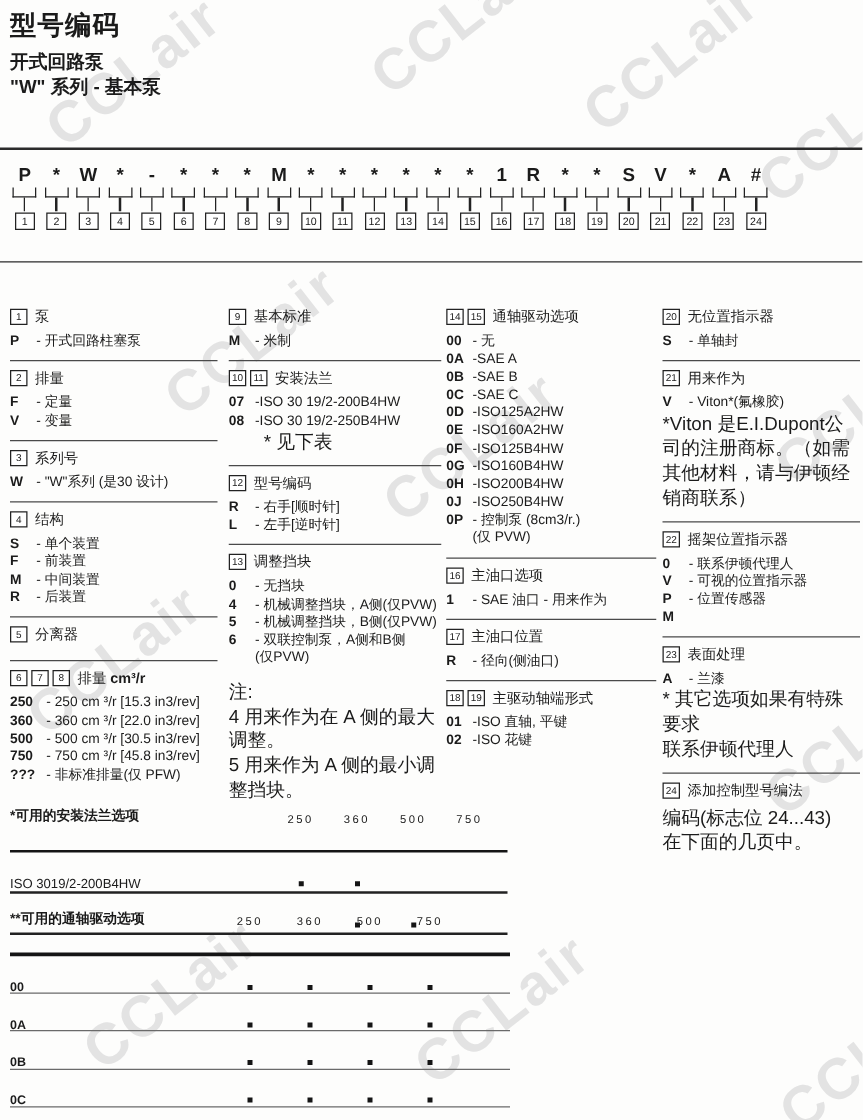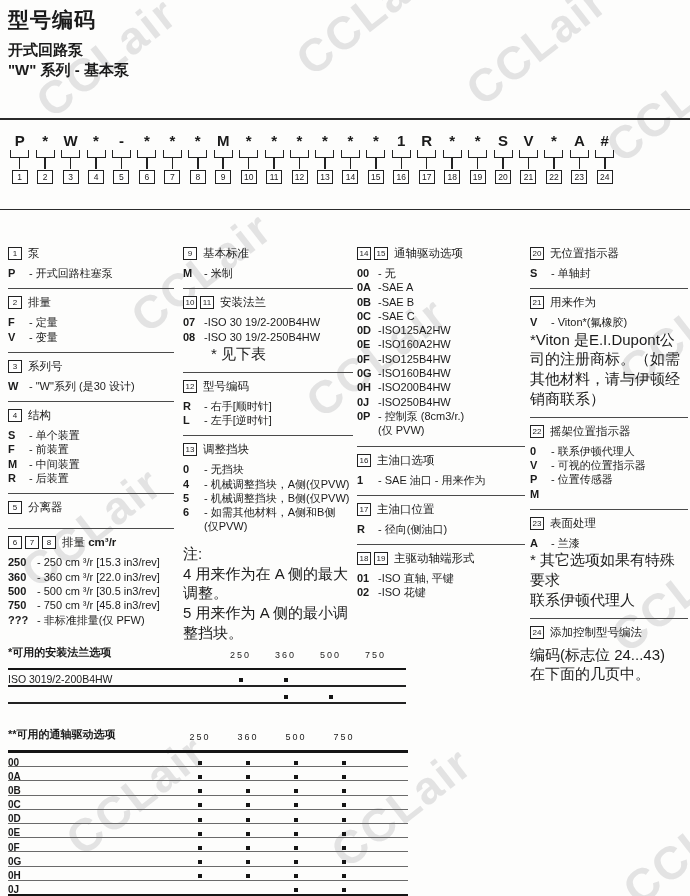--- a/index.html
+++ b/index.html
@@ -45,27 +45,27 @@
   .opt b{flex:none;min-width:21px;}
   .section.wide .opt b{min-width:29px;}
   .opt .d{white-space:pre-line;flex:1;}
   .note{font-size:15px;line-height:1.32;}
   .note.gap{margin-top:10px;}
   .note.indent{padding-left:28px;}
   
   .tbl{position:absolute;left:8px;}
   .t1{top:645px;width:398px;}
   .t2{top:727px;width:400px;}
-  .t-head{display:grid;align-items:end;border-bottom:2.5px solid #151515;padding-bottom:8px;}
+  .t-head{display:grid;align-items:end;border-bottom:2.5px solid #151515;padding-bottom:20px;}
   .t2 .t-head{border-bottom-width:3px;}
   .t1 .t-head,.t1 .t-row{grid-template-columns:210px 45px 45px 45px 45px 1fr;}
   .t2 .t-head,.t2 .t-row{grid-template-columns:168px 48px 48px 48px 48px 1fr;}
   .t-title{font-size:11px;font-weight:bold;}
   .t-colh{font-size:9px;letter-spacing:2px;text-align:center;}
-  .t-row{display:grid;align-items:center;}
+  .t-row{display:grid;align-items:center;margin-top:16px;}
   .t1 .t-row{height:15px;border-bottom:2px solid #222;}
   .t2 .t-row{height:13.2px;border-bottom:1.4px solid #6a6a6a;}
   .t2 .t-row:last-child{border-bottom:2.5px solid #151515;}
   .t-lbl{font-size:10.5px;}
   .t2 .t-lbl{font-size:10px;font-weight:600;}
   .dotc{text-align:center;}
   .dot{display:inline-block;width:4px;height:4px;background:#151515;vertical-align:middle;}
 </style>
 </head>
 <body>
@@ -389,21 +389,21 @@
           <div class="opt">
             <b>4</b>
             <span class="d"> - 机械调整挡块，A侧(仅PVW)</span>
           </div>
           <div class="opt">
             <b>5</b>
             <span class="d"> - 机械调整挡块，B侧(仅PVW)</span>
           </div>
           <div class="opt">
             <b>6</b>
-            <span class="d"> - 如需其他材料，A侧和B侧
+            <span class="d"> - 双联控制泵，A侧和B侧
 (仅PVW)</span>
           </div>
           <div class="note gap">注:</div>
           <div class="note">4 用来作为在 A 侧的最大调整。</div>
           <div class="note">5 用来作为 A 侧的最小调整挡块。</div>
         </div>
       </div>
       <div class="col col3">
         <div class="section">
           <div class="sec-head">

